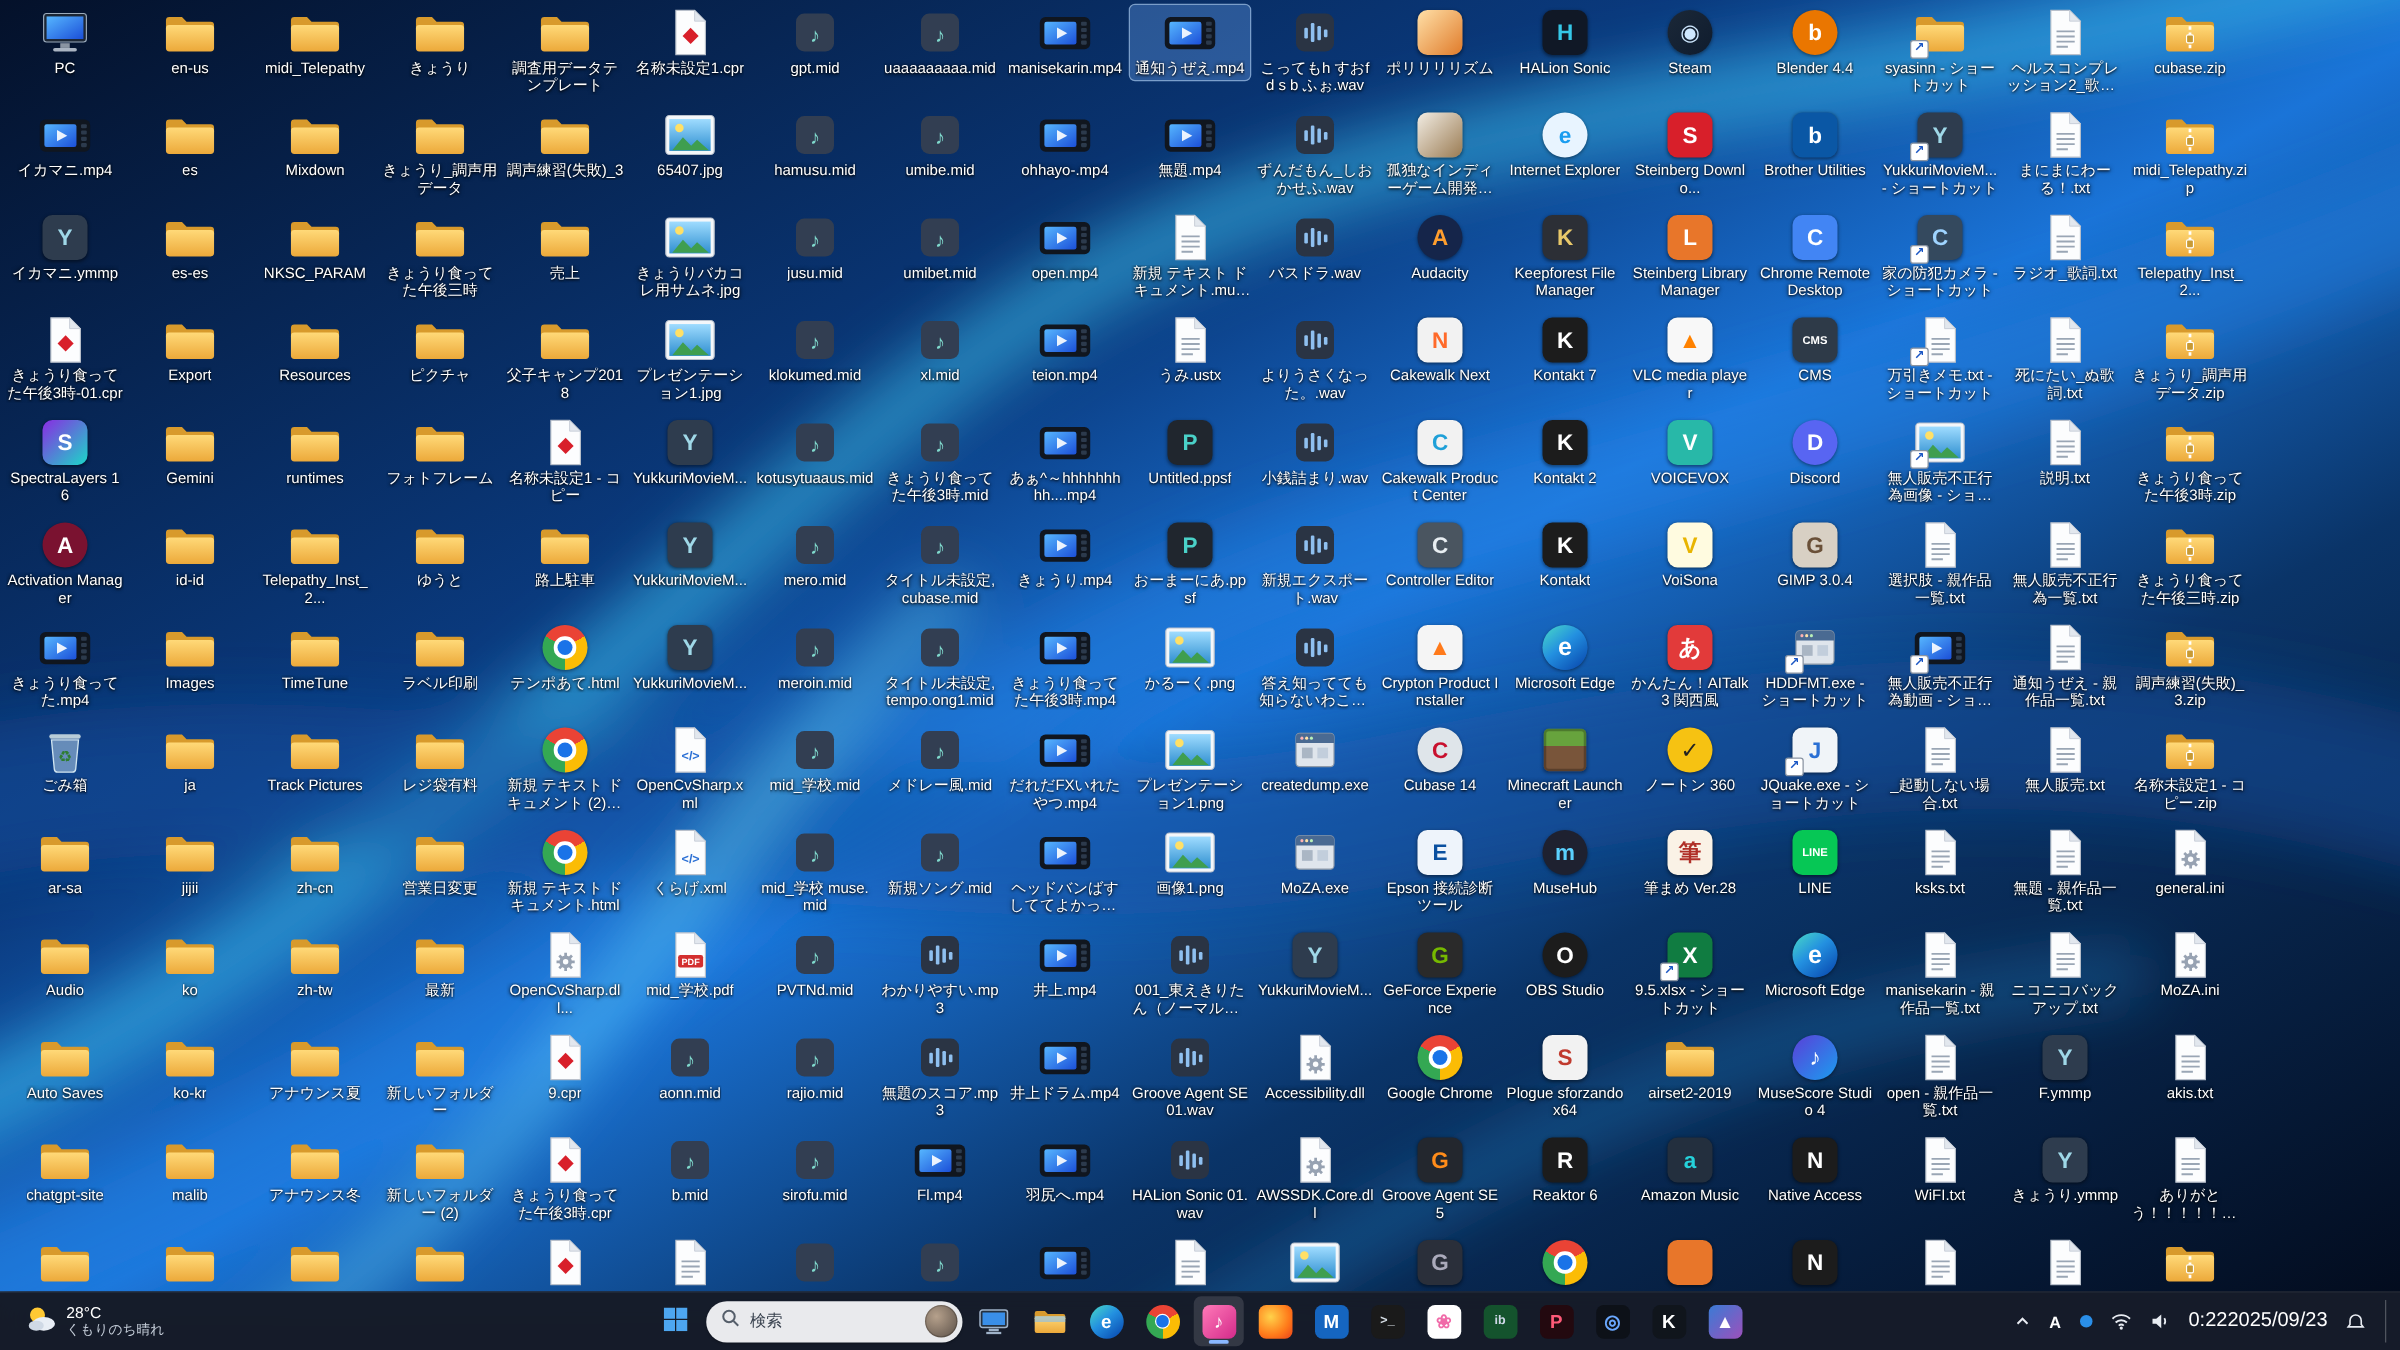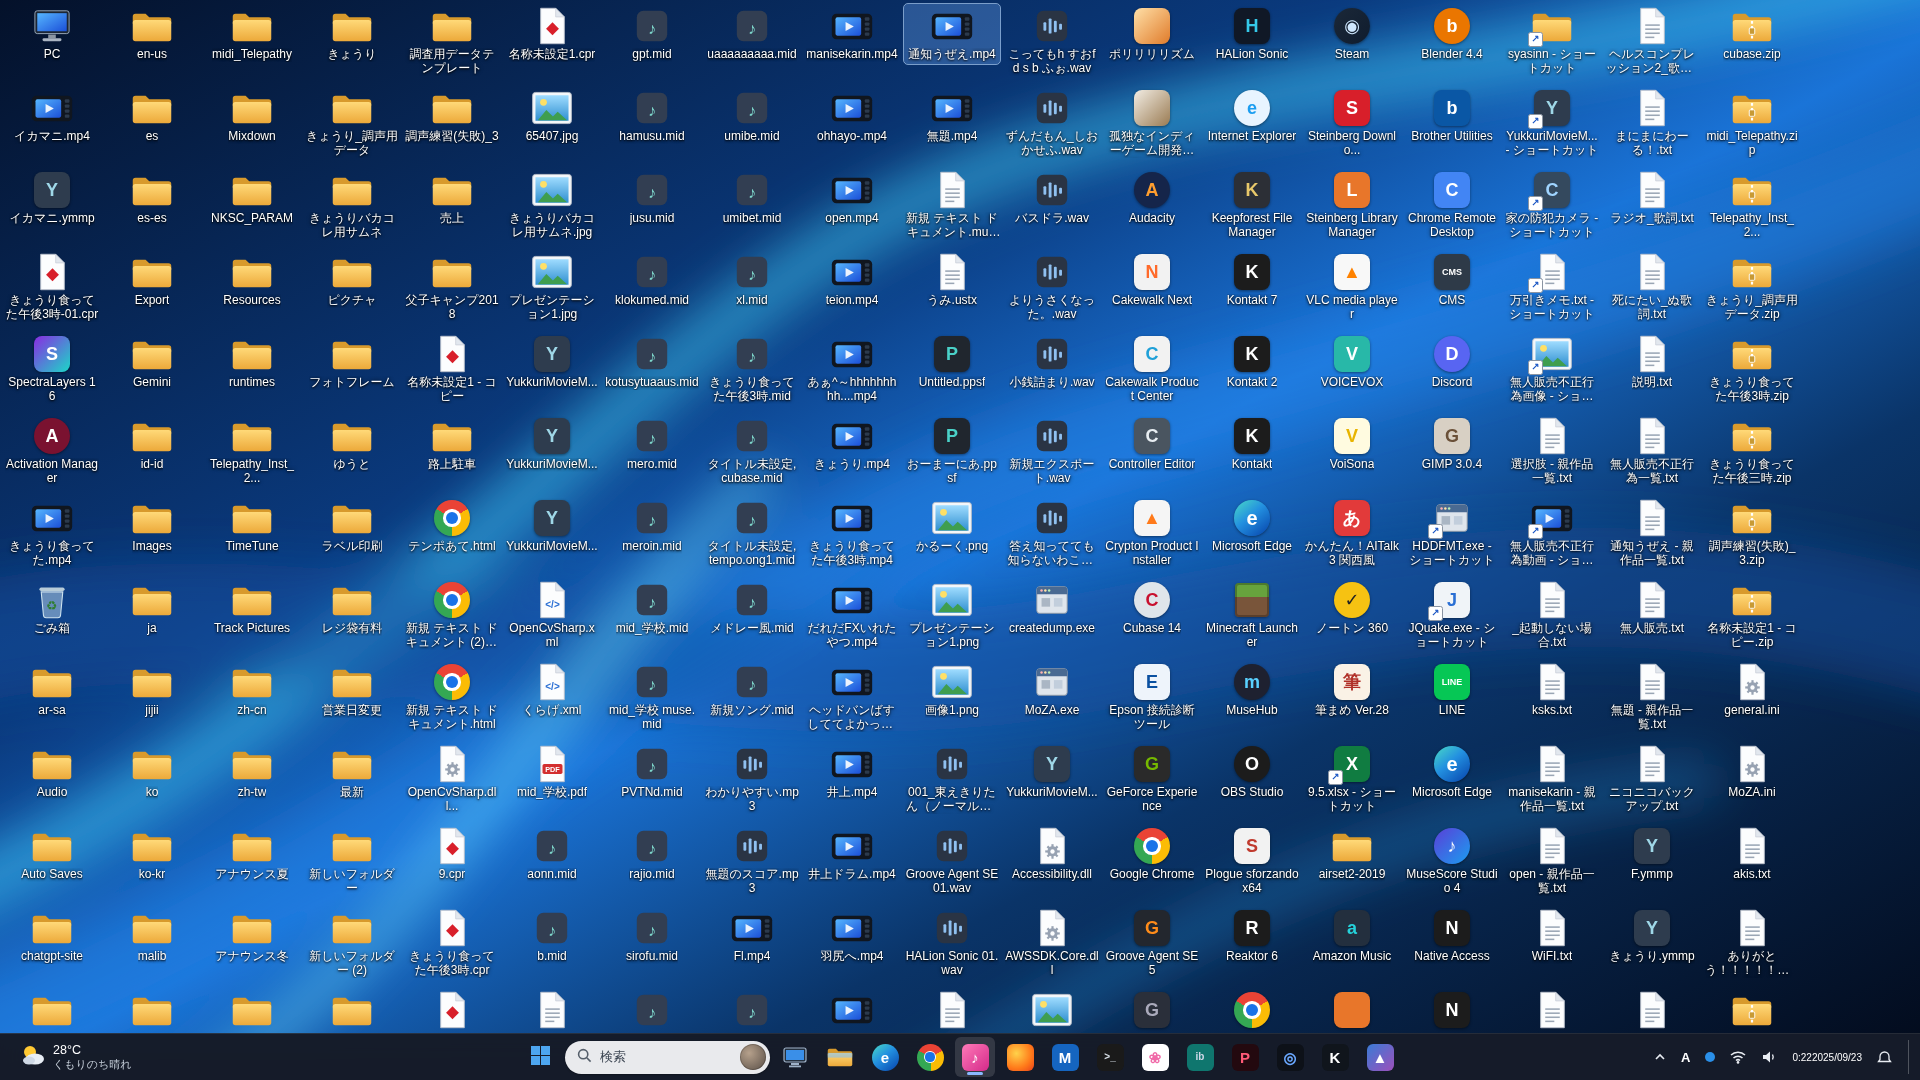--- a/index.html
+++ b/index.html
@@ -66,21 +66,21 @@
     width:16px;height:3px;border-radius:2px;background:#8ab8ff;}
   .searchbox{display:flex;align-items:center;gap:8px;height:33px;width:205px;border-radius:17px;
     background:rgba(246,248,250,.94);box-shadow:0 1px 2px rgba(0,0,0,.3);padding:0 4px 0 12px;box-sizing:border-box;}
   .s-text{flex:1;font-size:13px;color:#3a4350;}
   .s-chip{width:26px;height:26px;border-radius:50%;overflow:hidden;display:block;
     background:radial-gradient(circle at 35% 35%,#b6a18c,#6f6257 75%,#4a4138);box-shadow:inset 0 0 0 1px rgba(0,0,0,.2);}
   .tb-right{margin-left:auto;display:flex;align-items:center;gap:11px;padding-right:6px;z-index:2;}
   .trayicon{display:flex;align-items:center;justify-content:center;background:transparent;border:none;padding:2px;cursor:pointer;}
   .ime{font-size:13px;font-weight:bold;color:#fff;}
   .dotblue{width:10px;height:10px;border-radius:50%;background:#2a8fe8;display:block;}
-  .clock{text-align:right;color:#fff;font-size:10px;line-height:1.3;}
+  .clock{text-align:right;color:#fff;font-size:16px;line-height:1.3;}
   .showdesk{width:5px;height:34px;border-left:1px solid rgba(255,255,255,.25);margin-left:3px;}
 </style>
 </head>
 <body>
 
 <div class="screen">
 
   <svg width="0" height="0" style="position:absolute" aria-hidden="true">
     <defs>
       <linearGradient id="gfold" x1="0" y1="0" x2="0" y2="1">
@@ -594,21 +594,21 @@
             </div>
           </div>
           <div class="slot">
             <div class="dicon">
               <div class="ic">
                 <svg viewBox="0 0 48 40" width="44" height="37">
                   <path d="M3 9a3 3 0 0 1 3-3h11l4 4h21a3 3 0 0 1 3 3v4H3z" fill="#d89a2c"></path>
                   <rect x="3" y="13" width="42" height="23" rx="3" fill="url(#gfold)"></rect>
                 </svg>
               </div>
-              <div class="lbl">きょうりバカコレ用サムネ</div>
+              <div class="lbl">きょうり食ってた午後三時</div>
             </div>
           </div>
           <div class="slot">
             <div class="dicon">
               <div class="ic">
                 <svg viewBox="0 0 48 40" width="44" height="37">
                   <path d="M3 9a3 3 0 0 1 3-3h11l4 4h21a3 3 0 0 1 3 3v4H3z" fill="#d89a2c"></path>
                   <rect x="3" y="13" width="42" height="23" rx="3" fill="url(#gfold)"></rect>
                 </svg>
               </div>
@@ -3202,21 +3202,21 @@
             <div class="atile mini" style="background:#1a1a1a">
               <span class="g" style="color:#d8e0e8;font-size:10px">&gt;_</span>
             </div>
           </button>
           <button class="tb-app">
             <div class="atile mini" style="background:#ffffff">
               <span class="g" style="color:#f06aa8;font-size:15px">❀</span>
             </div>
           </button>
           <button class="tb-app">
-            <div class="atile mini" style="background:#0f766e">
+            <div class="atile mini" style="background:#14532d">
               <span class="g" style="color:#cfd8e8;font-size:10px">ib</span>
             </div>
           </button>
           <button class="tb-app">
             <div class="atile mini" style="background:#23090f">
               <span class="g" style="color:#ff5a78;font-size:15px">P</span>
             </div>
           </button>
           <button class="tb-app">
             <div class="atile mini cir" style="background:#0d1118">

